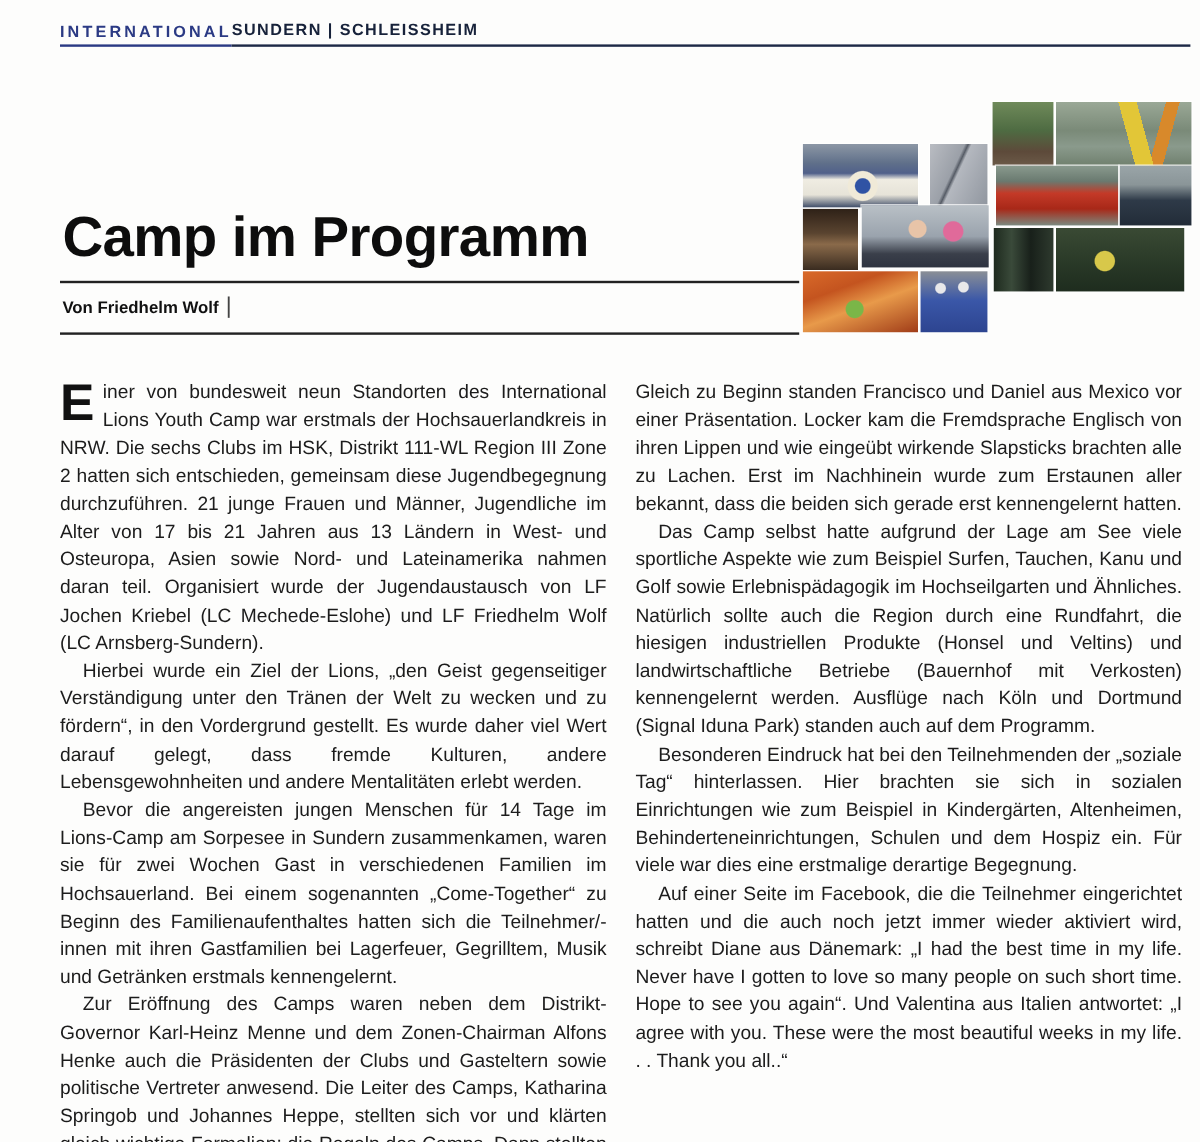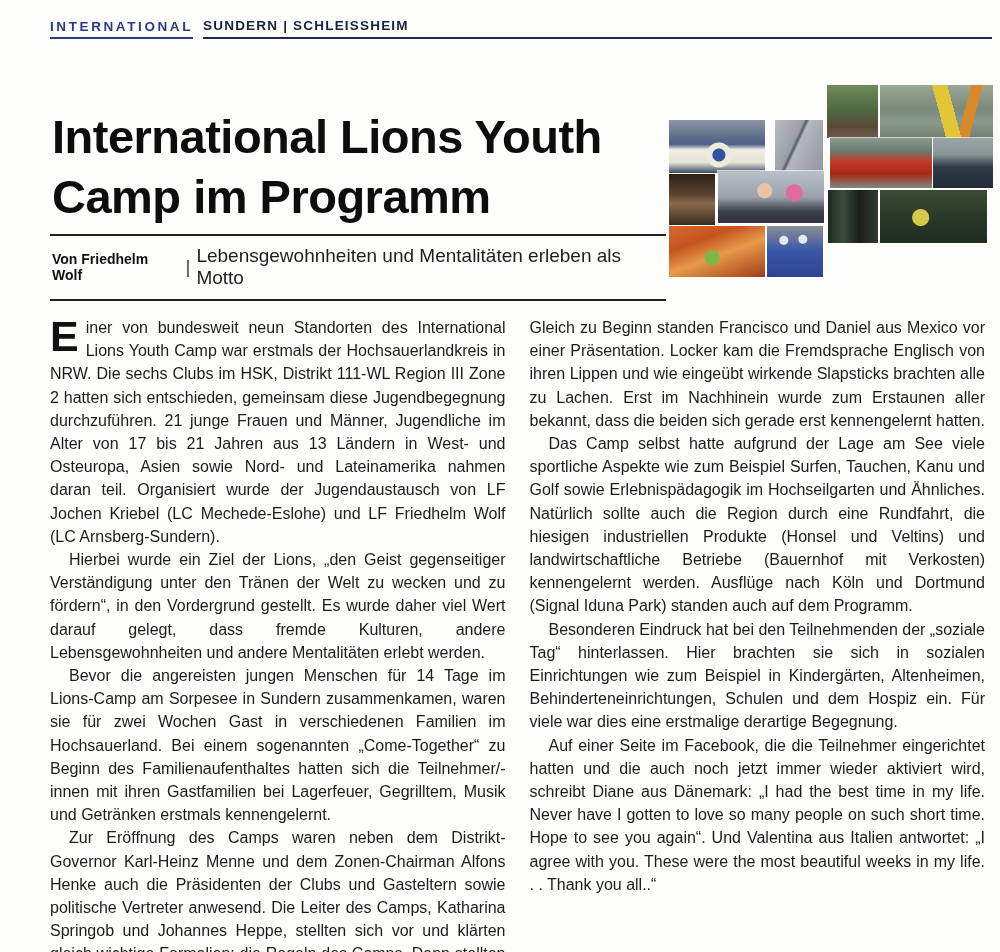--- a/index.html
+++ b/index.html
@@ -7,21 +7,21 @@
     width:1000px;height:952px;
     background:#fdfdfc;
     font-family:"Liberation Sans","DejaVu Sans",sans-serif;
     color:#1b1b1b;
     position:relative;
     overflow:hidden;
   }
   
   .kicker{
     position:absolute;left:50px;top:16px;right:8px;
-    display:flex;align-items:flex-end;gap:10px;
+    display:flex;align-items:flex-end;
   }
   .kicker .section{
     font-size:13.5px;font-weight:700;letter-spacing:2.6px;
     color:#2b3a84;
     border-bottom:2px solid #2b3a84;
     padding-bottom:3px;
   }
   .kicker .location-wrap{
     flex:1;border-bottom:2px solid #1d2946;padding-bottom:3px;
   }
@@ -107,28 +107,27 @@
 <body>
 
 <div class="kicker">
   <span class="section">INTERNATIONAL</span>
   <div class="location-wrap">
     <span class="location">SUNDERN | SCHLEISSHEIM</span>
   </div>
 </div>
 
 <h1 class="title">
-  <span>International Lions Youth</span><br>
+  <br>
   <span>Camp im Programm</span>
 </h1>
 
 <div class="byline">
   <span class="author">Von Friedhelm Wolf</span>
   <span class="sep">|</span>
-  <span class="subtitle">Lebensgewohnheiten und Mentalitäten erleben als Motto</span>
 </div>
 
 <div class="collage">
   <div class="ph ph-lions-banner"></div>
   <div class="ph ph-climbing-wall"></div>
   <div class="ph ph-church-interior"></div>
   <div class="ph ph-selfie-girls"></div>
   <div class="ph ph-party"></div>
   <div class="ph ph-blue-overalls"></div>
   <div class="ph ph-forest-hike"></div>

